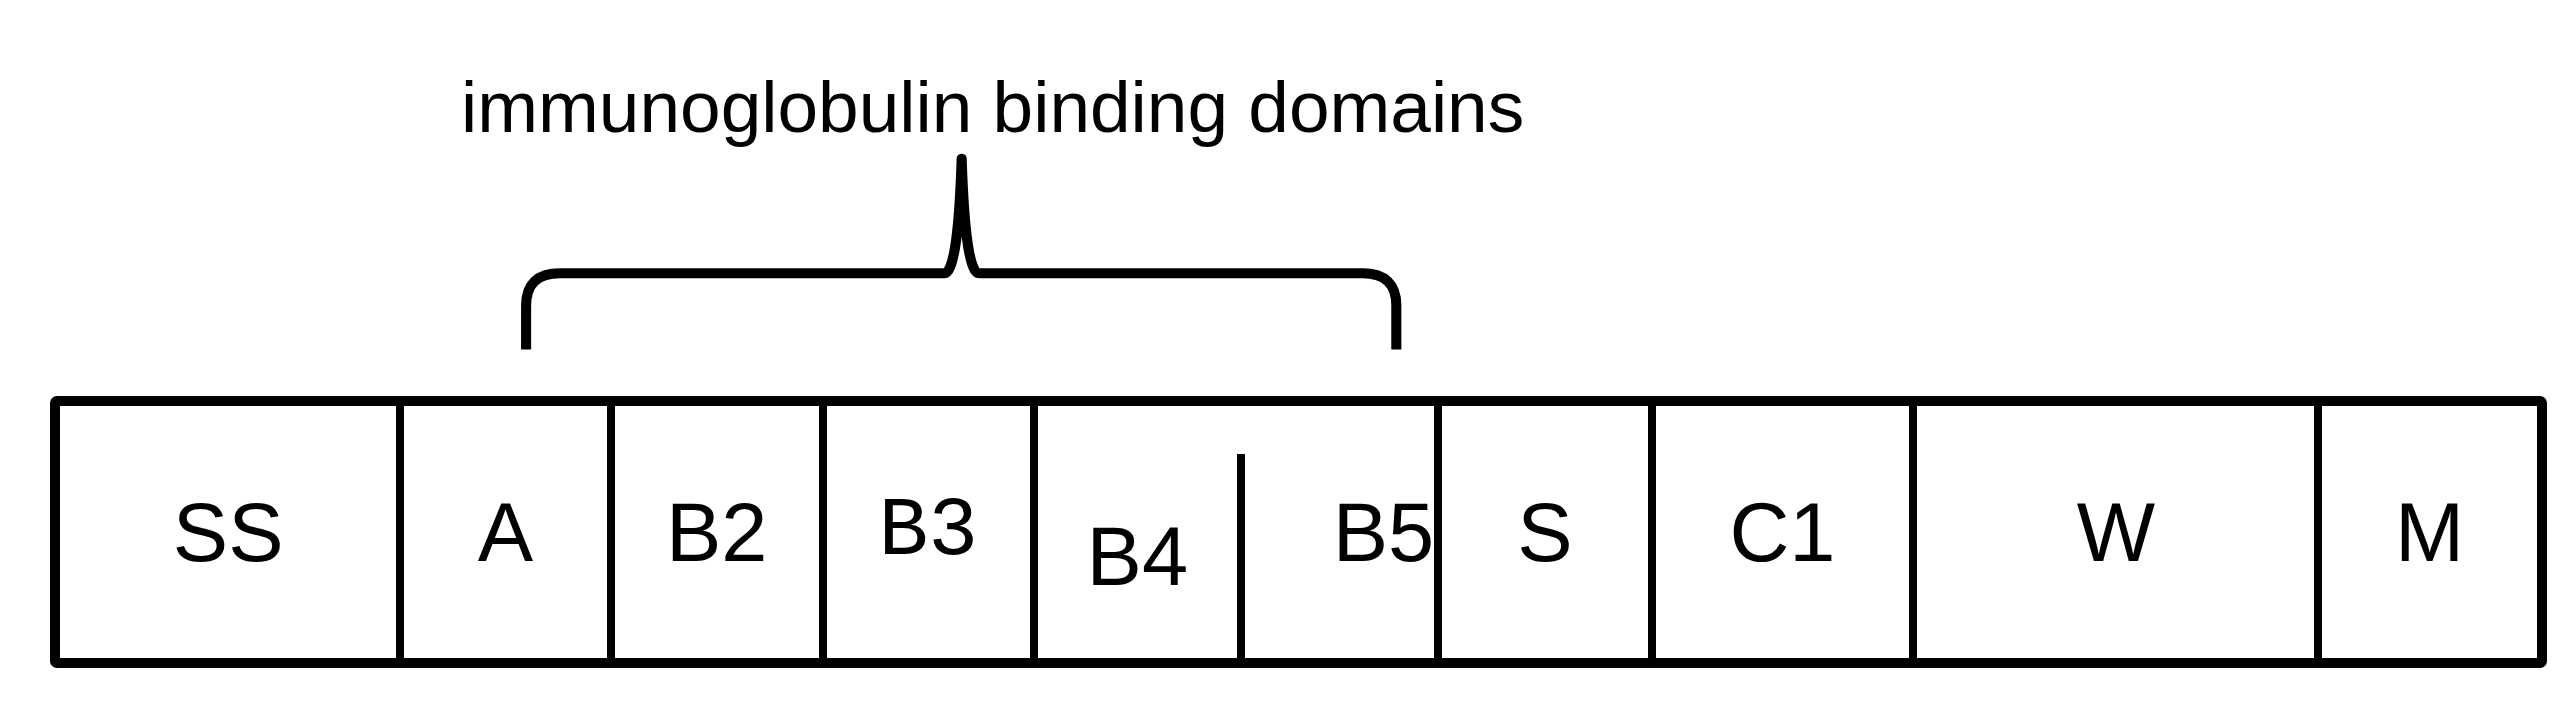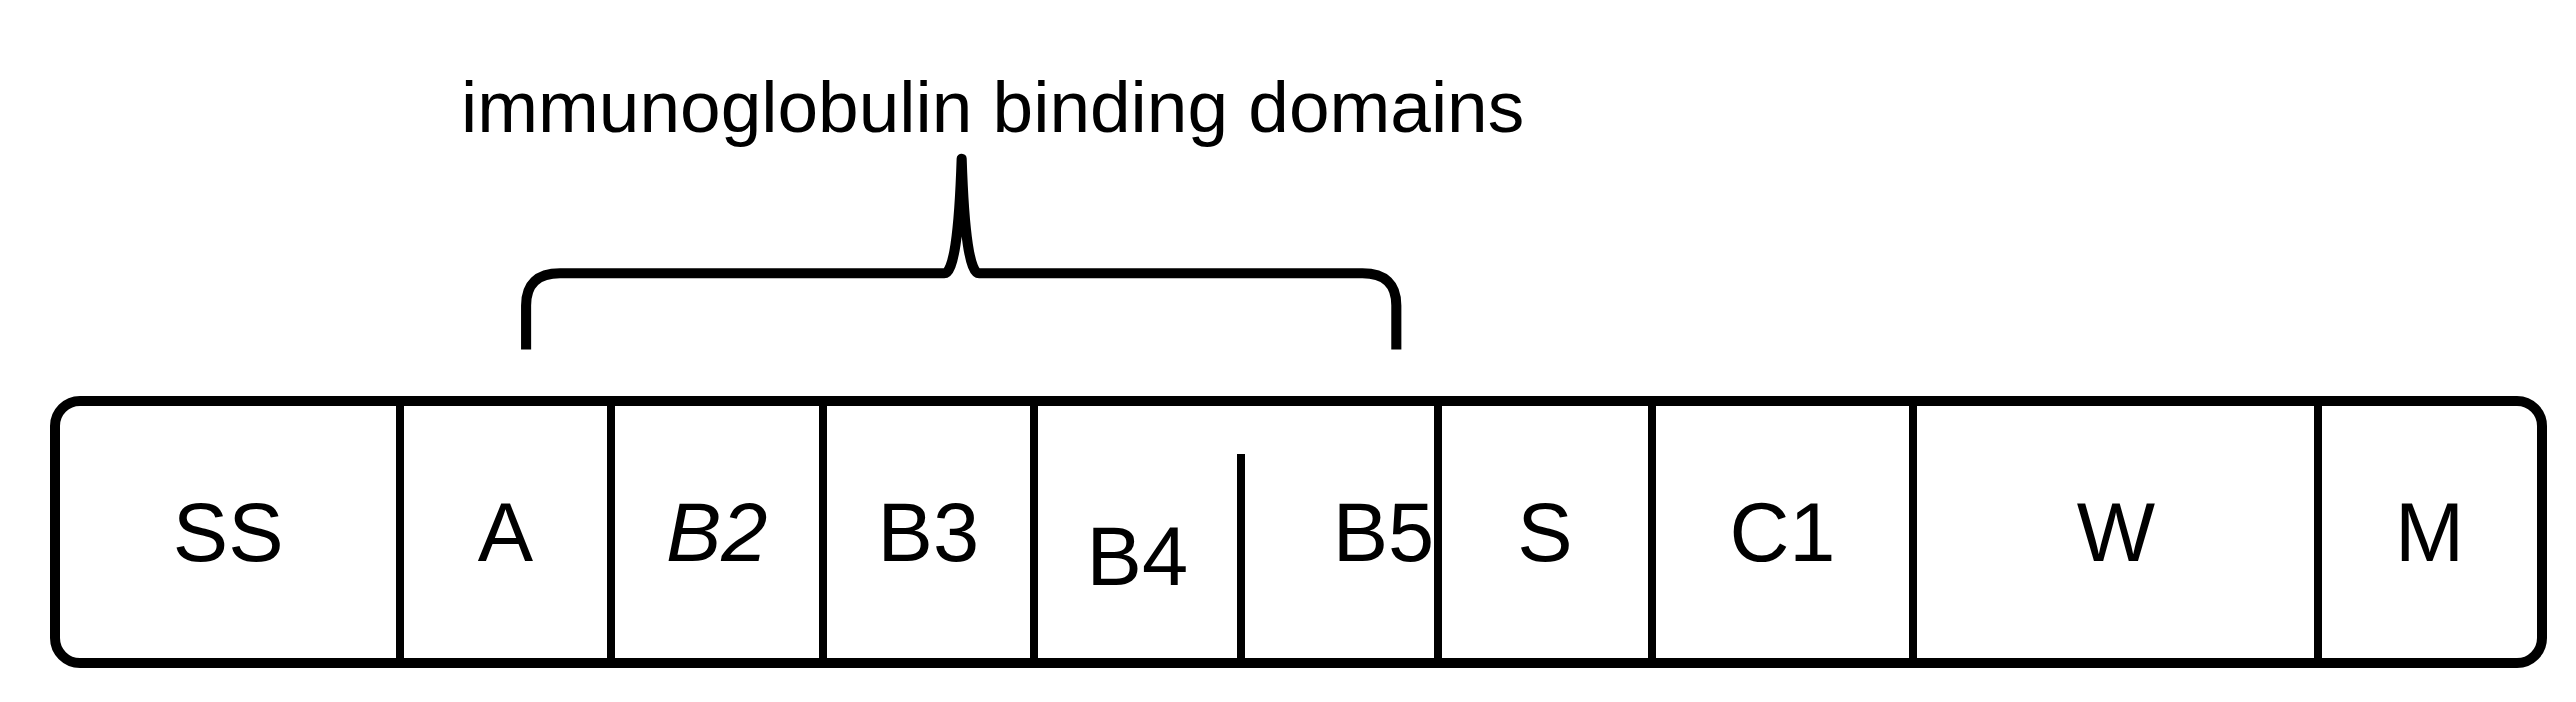--- a/index.html
+++ b/index.html
@@ -35,21 +35,21 @@
     height: 225px;
   }
   .domain-bar {
     position: absolute;
     left: 50px;
     top: 396px;
     width: 2497px;
     height: 272px;
     box-sizing: border-box;
     border: 10px solid #000000;
-    border-radius: 30px;
+    border-radius: 7px;
     background: #ffffff;
     display: flex;
     overflow: hidden;
   }
   .segment {
     box-sizing: border-box;
     border-right: 8.3px solid #000000;
     display: flex;
     align-items: center;
     justify-content: center;
@@ -84,24 +84,24 @@
   </svg>
 
   <div class="domain-bar">
 
   <div class="segment" style="flex: 318 318 0px;">
         <span class="segment-label">SS</span>
       </div>
       <div class="segment" style="flex: 191 191 0px;">
         <span class="segment-label">A</span>
       </div>
-      <div class="segment" style="flex: 193 193 0px; font-style: italic;">
+      <div class="segment" style="flex: 193 193 0px;">
         <span class="segment-label">B2</span>
       </div>
-      <div class="segment" style="flex: 192 192 0px;">
+      <div class="segment" style="flex: 192 192 0px; font-family: Liberation Mono, monospace;">
         <span class="segment-label">B3</span>
       </div>
       <div class="segment" style="flex: 188 188 0px; margin-top: 48px;">
         <span class="segment-label">B4</span>
       </div>
       <div class="segment" style="flex: 179 179 0px; justify-content: flex-end;">
         <span class="segment-label">B5</span>
       </div>
       <div class="segment" style="flex: 194 194 0px;">
         <span class="segment-label">S</span>

